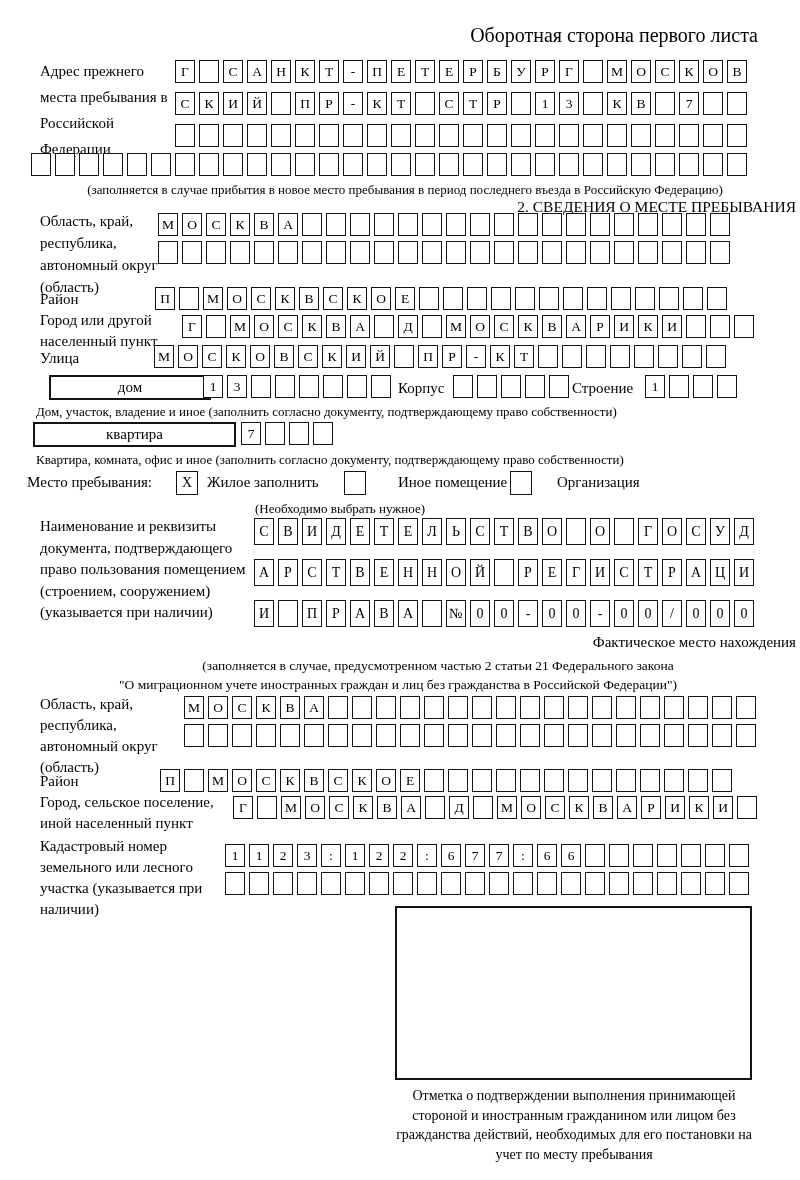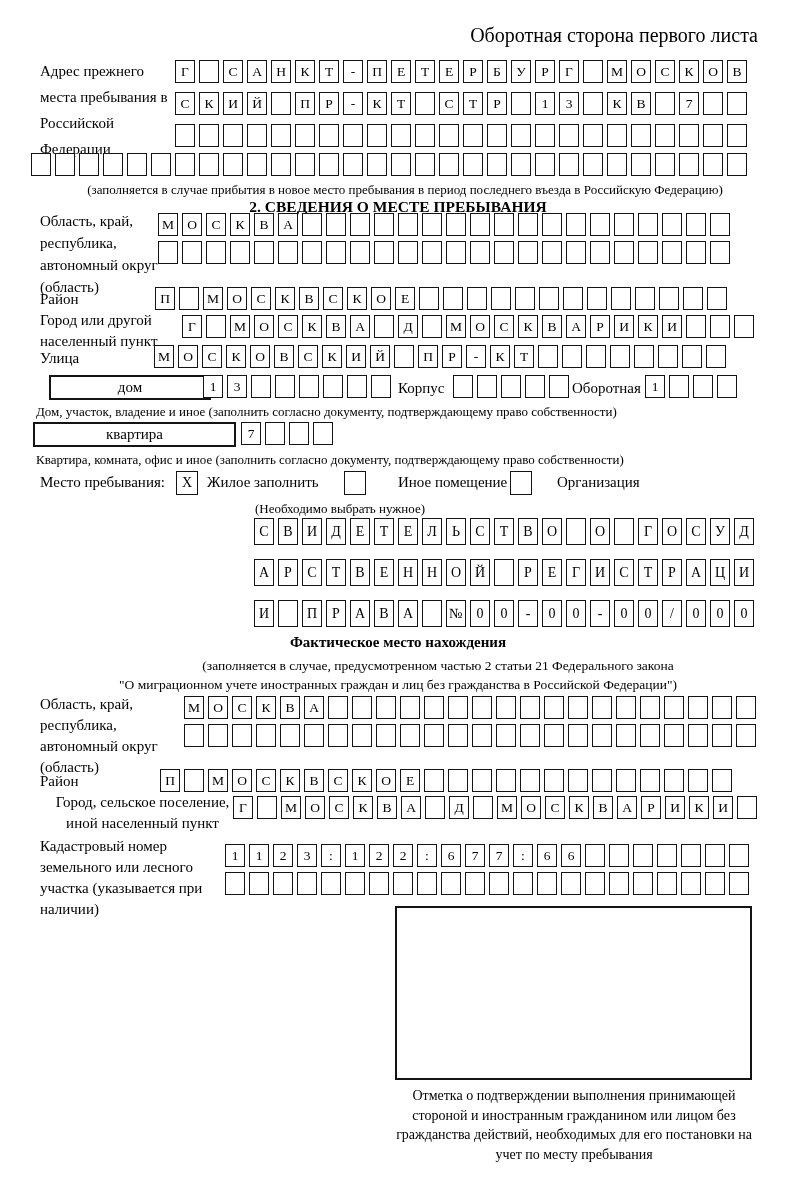--- a/index.html
+++ b/index.html
@@ -7,21 +7,21 @@
         font-family:"Liberation Serif","DejaVu Serif",serif;color:#000;overflow:hidden;}
   .abs{position:absolute;}
   .cellrow{position:absolute;display:flex;}
   .cell{box-sizing:border-box;flex:none;width:20px;height:23px;margin-right:4px;
         border:1.6px solid #141414;display:flex;align-items:center;justify-content:center;
         font-size:13.5px;line-height:1;background:#fff;}
   .cellrow.tall .cell{height:27px;font-size:14px;}
   .lbl{font-size:15px;line-height:22px;}
   .lbl4{line-height:26px;}
   .cap{font-size:13px;color:#000;}
-  .title{font-weight:bold;font-size:15.5px;text-align:center;width:796px;left:0;}
+  .title{font-weight:normal;font-size:15.5px;text-align:right;width:796px;left:0;}
   .widebox{box-sizing:border-box;border:2px solid #141414;height:25px;display:flex;
            align-items:center;justify-content:center;font-size:15px;background:#fff;}
   .chk{box-sizing:border-box;width:22px;height:24px;border:1.6px solid #141414;display:flex;
        align-items:center;justify-content:center;font-size:14px;background:#fff;}
   .opt{font-size:15px;}
   .stampbox{box-sizing:border-box;border:2px solid #141414;background:#fff;}
   .center{text-align:center;}
 </style>
 </head>
 <body>
@@ -295,47 +295,48 @@
       <div class="cell"></div>
     </div>
   <div class="abs lbl" style="left:398px;top:377px;">Корпус</div>
   <div class="cellrow" style="left:453px;top:375px;">
       <div class="cell"></div>
       <div class="cell"></div>
       <div class="cell"></div>
       <div class="cell"></div>
       <div class="cell"></div>
     </div>
-  <div class="abs lbl" style="left:572px;top:377px;">Оборотная</div>
+  <div class="abs lbl" style="left:572px;top:377px;">Строение</div>
   <div class="cellrow" style="left:645px;top:375px;">
       <div class="cell">1</div>
       <div class="cell"></div>
       <div class="cell"></div>
       <div class="cell"></div>
     </div>
   <div class="abs cap" style="left:36px;top:404px;">Дом, участок, владение и иное (заполнить согласно документу, подтверждающему право собственности)</div>
 
   <div class="abs widebox" style="left:33px;top:422px;width:203px;">квартира</div>
   <div class="cellrow" style="left:241px;top:422px;">
       <div class="cell">7</div>
       <div class="cell"></div>
       <div class="cell"></div>
       <div class="cell"></div>
     </div>
   <div class="abs cap" style="left:36px;top:452px;">Квартира, комната, офис и иное (заполнить согласно документу, подтверждающему право собственности)</div>
 
-  <div class="abs opt" style="left:40px;top:474px;">Место пребывания:</div>
+  <div class="abs opt" style="left:27px;top:474px;">Место пребывания:</div>
   <div class="abs chk" style="left:176px;top:471px;">X</div>
   <div class="abs opt" style="left:207px;top:474px;">Жилое заполнить</div>
   <div class="abs chk" style="left:344px;top:471px;"></div>
   <div class="abs opt" style="left:374px;top:474px;margin-left:24px;">Иное помещение</div>
   <div class="abs chk" style="left:510px;top:471px;"></div>
   <div class="abs opt" style="left:557px;top:474px;">Организация</div>
   <div class="abs cap center" style="left:140px;top:501px;width:400px;">(Необходимо выбрать нужное)</div>
 
+  <div class="abs lbl" style="left:40px;top:516px;width:222px;line-height:21.5px;">Наименование и реквизиты документа, подтверждающего право пользования помещением (строением, сооружением) (указывается при наличии)</div>
   <div class="cellrow tall" style="left:254px;top:518px;">
       <div class="cell">С</div>
       <div class="cell">В</div>
       <div class="cell">И</div>
       <div class="cell">Д</div>
       <div class="cell">Е</div>
       <div class="cell">Т</div>
       <div class="cell">Е</div>
       <div class="cell">Л</div>
       <div class="cell">Ь</div>
@@ -478,21 +479,21 @@
       <div class="cell"></div>
       <div class="cell"></div>
       <div class="cell"></div>
       <div class="cell"></div>
       <div class="cell"></div>
       <div class="cell"></div>
       <div class="cell"></div>
       <div class="cell"></div>
     </div>
 
-  <div class="abs lbl" style="left:40px;top:792px;width:205px;line-height:21px;text-align:center;">Город, сельское поселение, иной населенный пункт</div>
+  <div class="abs lbl" style="left:40px;top:792px;width:205px;line-height:21px;">Город, сельское поселение, иной населенный пункт</div>
   <div class="cellrow" style="left:233px;top:796px;">
       <div class="cell">Г</div>
       <div class="cell"></div>
       <div class="cell">М</div>
       <div class="cell">О</div>
       <div class="cell">С</div>
       <div class="cell">К</div>
       <div class="cell">В</div>
       <div class="cell">А</div>
       <div class="cell"></div>

